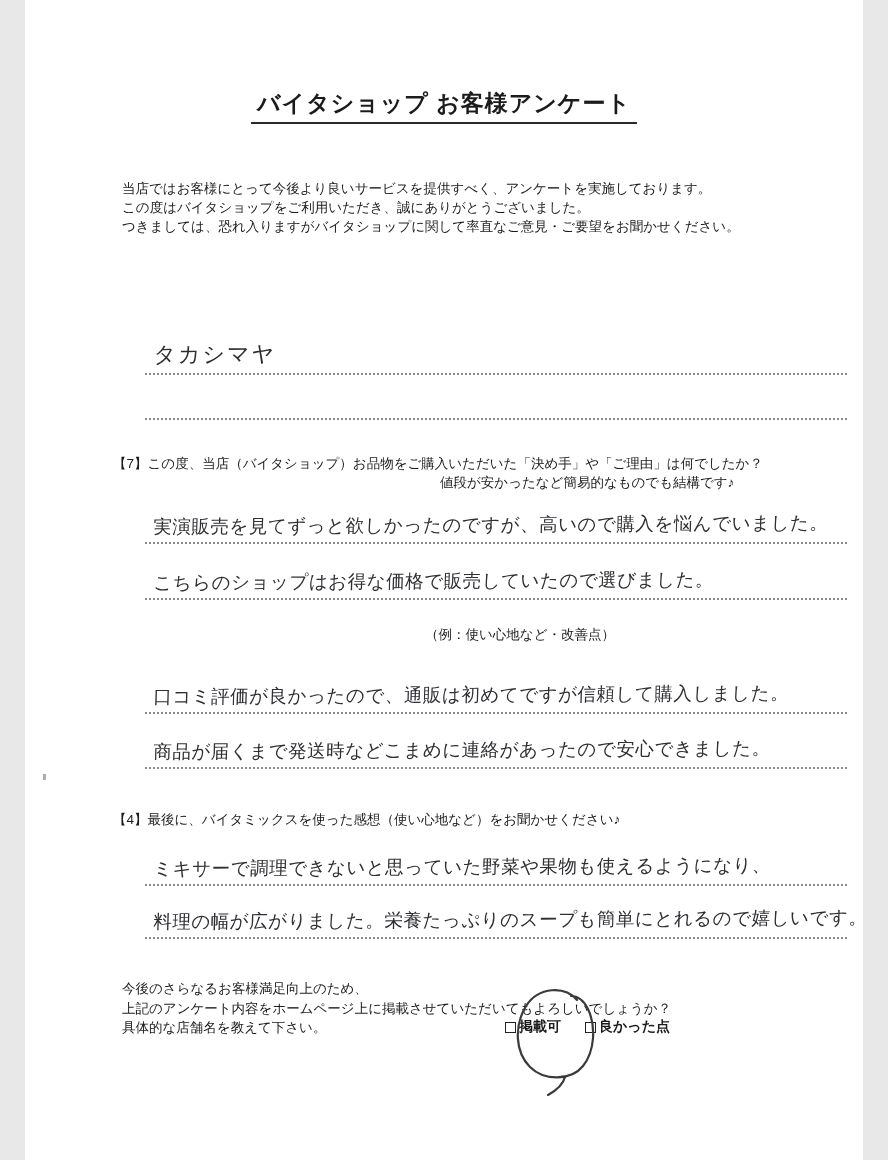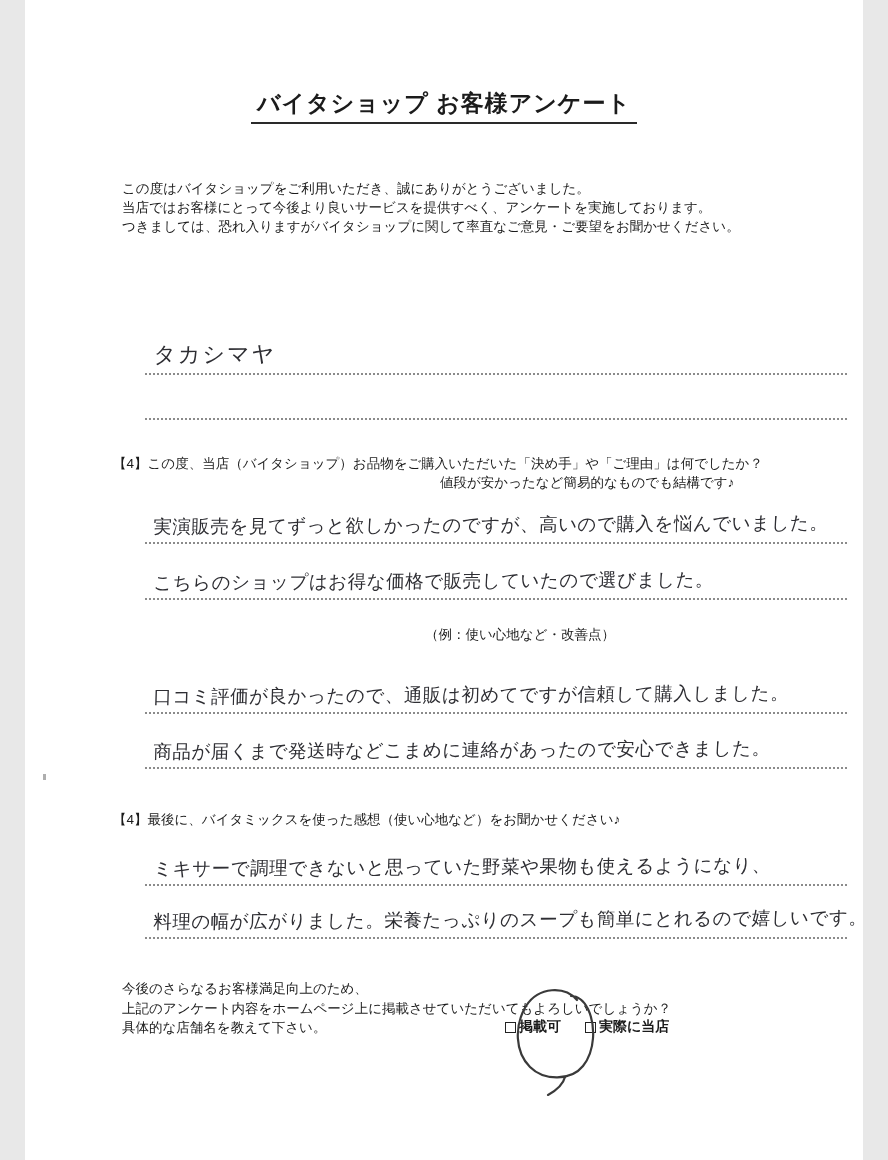--- a/index.html
+++ b/index.html
@@ -72,34 +72,34 @@
 </head>
 <body>
 
 <div class="page">
 
   <div class="doc-title">
     <span>バイタショップ お客様アンケート</span>
   </div>
 
   <div class="intro">
+    <div>当店ではお客様にとって今後より良いサービスを提供すべく、アンケートを実施しております。</div>
     <div>この度はバイタショップをご利用いただき、誠にありがとうございました。</div>
-    <div>当店ではお客様にとって今後より良いサービスを提供すべく、アンケートを実施しております。</div>
     <div>つきましては、恐れ入りますがバイタショップに関して率直なご意見・ご要望をお聞かせください。</div>
   </div>
 
   <div class="answer-line al-1-1">
     <span class="hw hw-big">タカシマヤ</span>
   </div>
   <div class="answer-line al-1-2">
     <span class="hw"></span>
   </div>
 
   <div class="q q2">
-    <div>【4】この度、当店（バイタショップ）お品物をご購入いただいた「決め手」や「ご理由」は何でしたか？</div>
+    <div>【7】この度、当店（バイタショップ）お品物をご購入いただいた「決め手」や「ご理由」は何でしたか？</div>
     <div class="q-sub indent-q2">値段が安かったなど簡易的なものでも結構です♪</div>
   </div>
   <div class="answer-line al-2-1">
     <span class="hw">実演販売を見てずっと欲しかったのですが、高いので購入を悩んでいました。</span>
   </div>
   <div class="answer-line al-2-2">
     <span class="hw">こちらのショップはお得な価格で販売していたので選びました。</span>
   </div>
 
   <div class="q q3">
@@ -128,21 +128,21 @@
     <div>具体的な店舗名を教えて下さい。</div>
   </div>
 
   <div class="options">
     <span class="option">
       <span class="cbx"></span>
       <span>掲載可</span>
     </span>
     <span class="option">
       <span class="cbx"></span>
-      <span>実際に当店</span>
+      <span>良かった点</span>
     </span>
   </div>
 
   <svg class="circle-svg" viewBox="0 0 94 112">
     <path d="M66,16 C54,2 28,2 15,22 C3,42 4,68 19,83 C33,97 60,97 72,82 C84,67 85,42 77,25 C73,17 67,12 60,12" fill="none" stroke="#3a3a3a" stroke-width="2.2" stroke-linecap="round"></path>
     <path d="M54,93 C52,101 46,106 37,111" fill="none" stroke="#3a3a3a" stroke-width="2.2" stroke-linecap="round"></path>
   </svg>
 
   <div class="artifact"></div>
 

